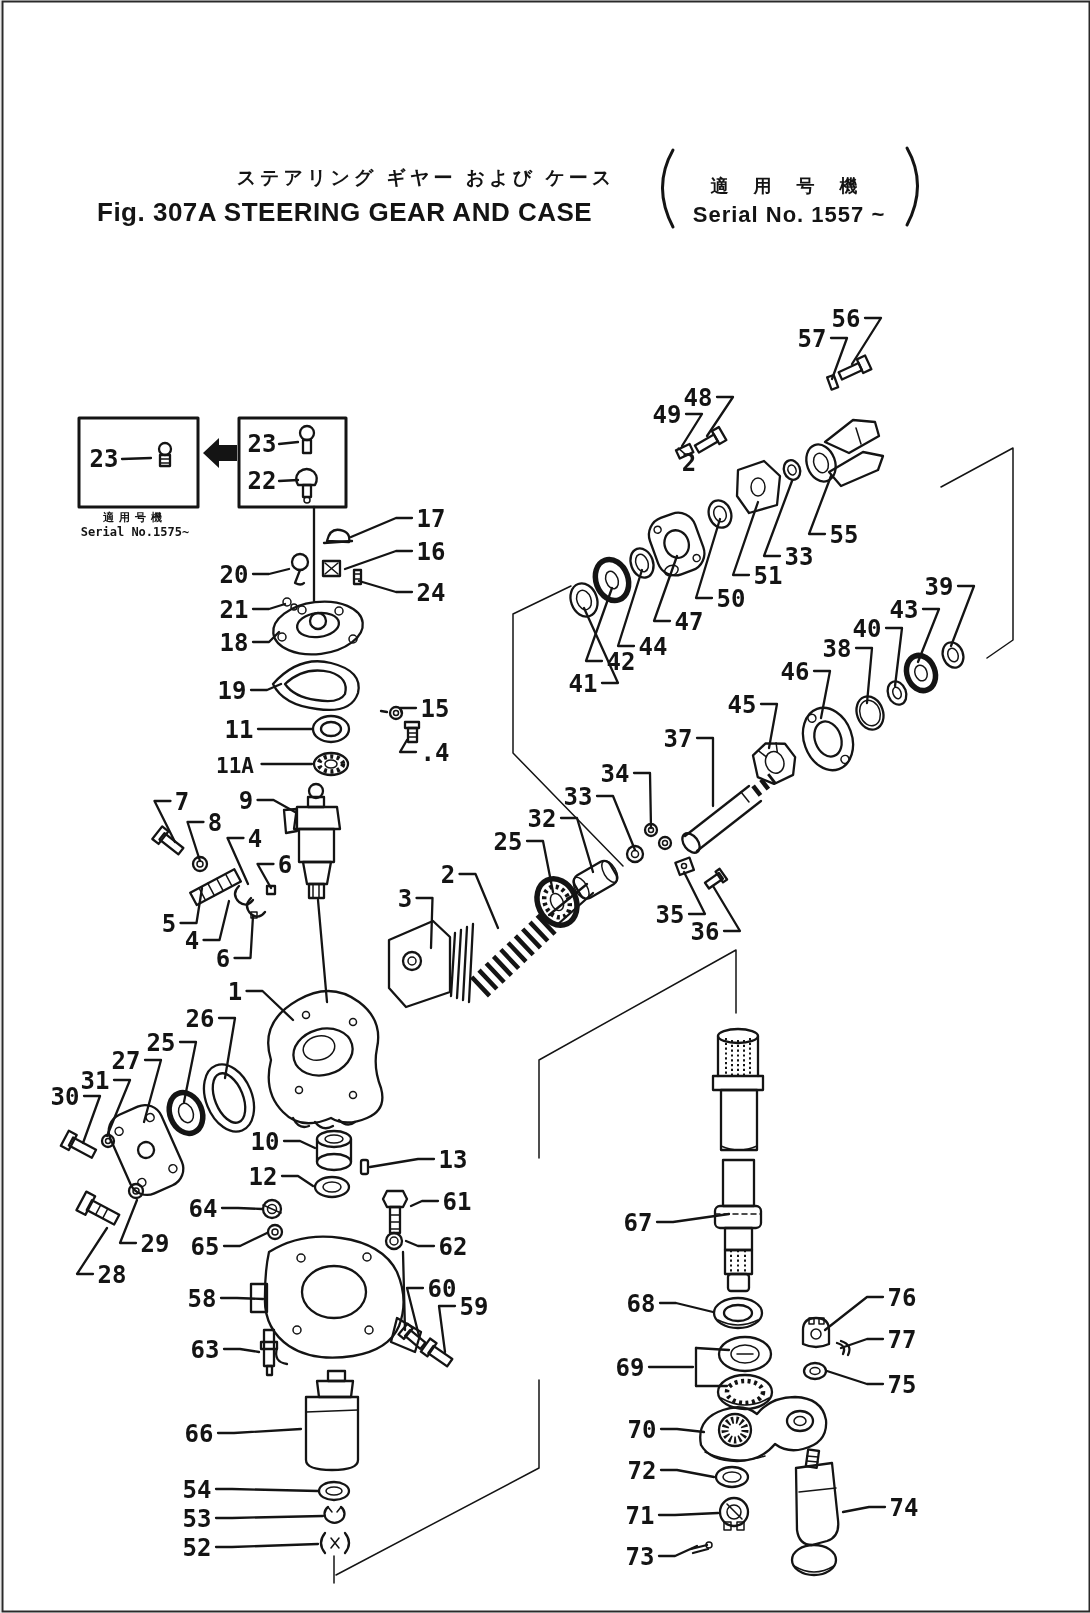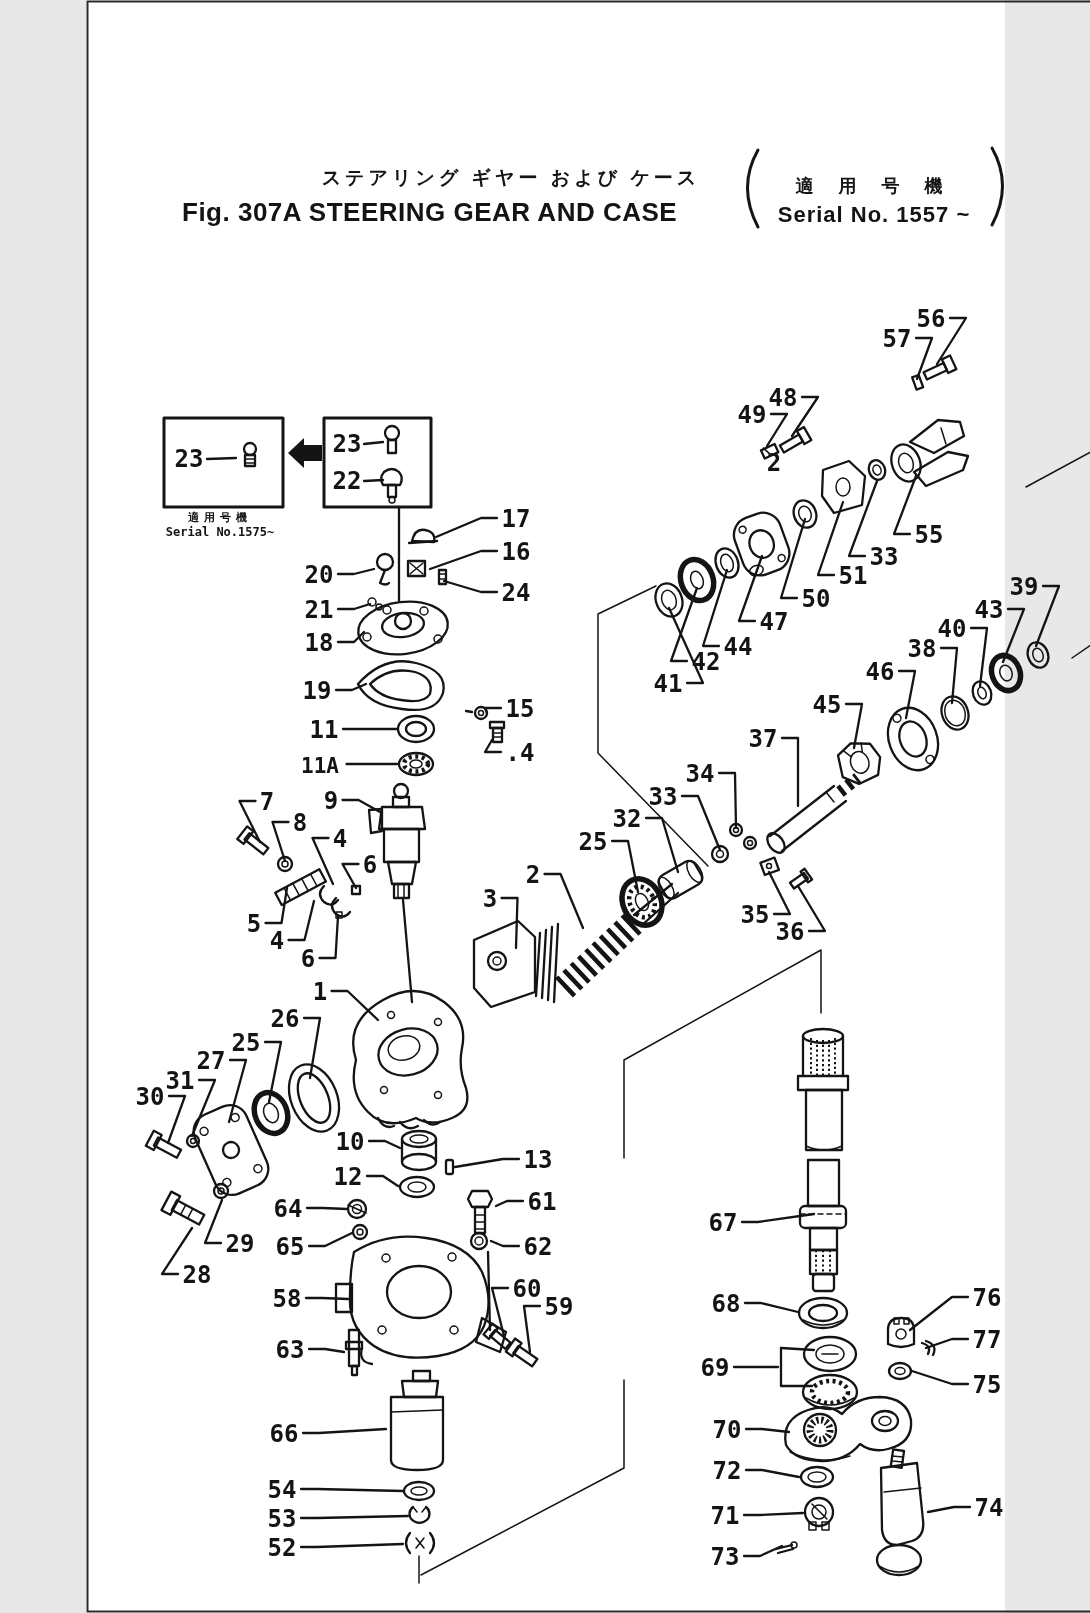--- a/index.html
+++ b/index.html
@@ -1,16 +1,16 @@
 <!DOCTYPE html>
 <html><head>
 <meta charset="utf-8">
 <style>
   html,body{margin:0;padding:0;background:#e8e8e8;}
-  .page{position:relative;width:919px;height:1613px;margin:0 auto;background:#ffffff;
+  .page{position:relative;width:1089px;height:1613px;margin:0 auto;background:#ffffff;
         font-family:"Liberation Sans", sans-serif;}
   svg{position:absolute;left:0;top:0;}
   .s{stroke:#141414;fill:none;stroke-width:2.3;stroke-linecap:round;stroke-linejoin:round;}
   .s3{stroke-width:3;}
   .sthin{stroke-width:1.5;}
   .f{fill:#141414;stroke:none;}
   .bear{stroke:#141414;fill:none;stroke-width:5.5;}
   .roll{stroke:#141414;fill:none;stroke-width:4.5;stroke-dasharray:3 3.5;}
   .thread{stroke:#141414;fill:none;stroke-dasharray:4.5 5.5;}
   .spline{stroke:#141414;fill:none;stroke-dasharray:2.2 2.6;}

